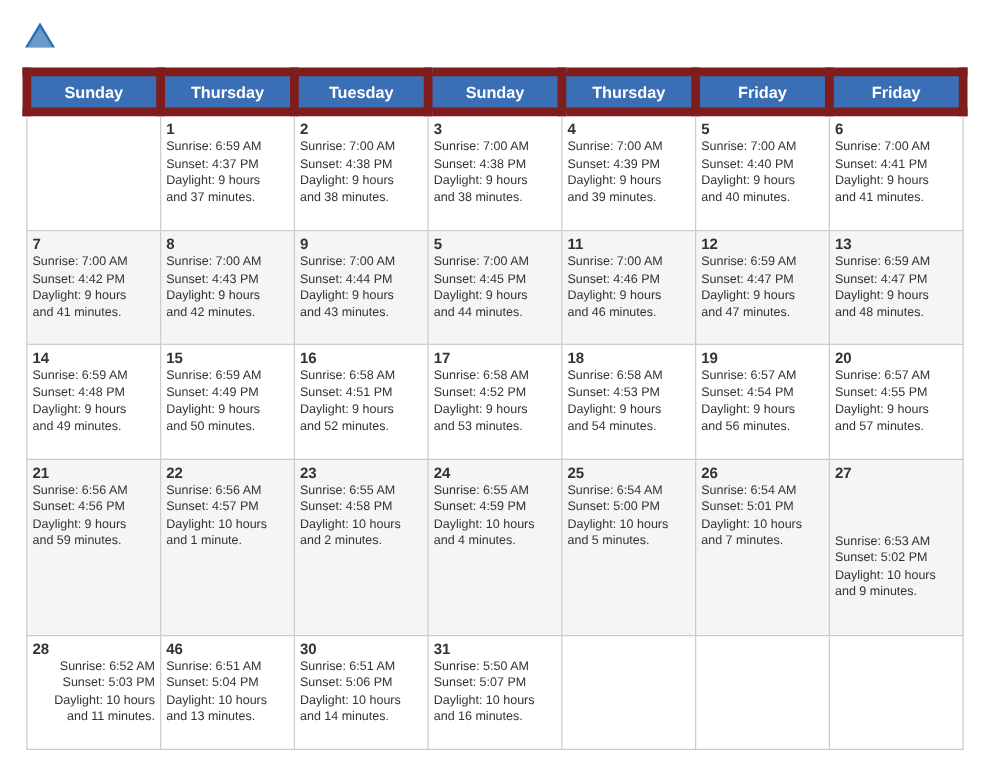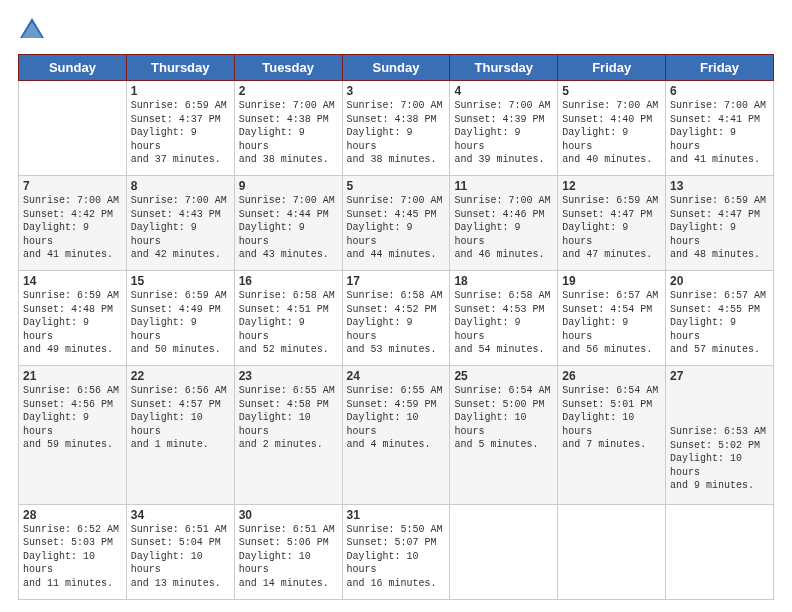--- a/index.html
+++ b/index.html
@@ -65,21 +65,21 @@
       border-collapse: collapse;
       flex: 1;
     }
     .calendar-table th {
       background-color: #3a6fb5;
       color: #fff;
       text-align: center;
       padding: 5px 3px;
       font-size: 13px;
       font-weight: bold;
-      border: 1px solid #7f1d1d;
+      border: 7px solid #7f1d1d;
     }
     .calendar-table td {
       border: 1px solid #ccc;
       vertical-align: top;
       padding: 3px 4px;
       width: calc(100% / 7);
       font-size: 10.5px;
       color: #333;
       background: #fff;
     }
@@ -89,21 +89,20 @@
     .day-num {
       font-size: 12px;
       font-weight: bold;
       display: block;
       margin-bottom: 1px;
     }
     .day-info {
       font-size: 10px;
       line-height: 1.35;
       color: #333;
-      font-family: Liberation Mono, monospace;
     }
     .empty-cell {
       background: #fff !important;
     }
   </style>
 </head>
 <body>
 
 <div class="page">
   <div class="header">
@@ -330,27 +329,27 @@
             <span class="day-num">27</span>
             <div class="day-info" style="white-space: pre-line; margin-top: 42px;">Sunrise: 6:53 AM
 Sunset: 5:02 PM
 Daylight: 10 hours
 and 9 minutes.</div>
           </td>
         </tr>
         <tr>
           <td>
             <span class="day-num">28</span>
-            <div class="day-info" style="white-space: pre-line;">Sunrise: 6:52 AM
+            <div class="day-info" style="white-space: pre-line; text-align: right;">Sunrise: 6:52 AM
 Sunset: 5:03 PM
 Daylight: 10 hours
 and 11 minutes.</div>
           </td>
           <td>
-            <span class="day-num">34</span>
+            <span class="day-num">46</span>
             <div class="day-info" style="white-space: pre-line;">Sunrise: 6:51 AM
 Sunset: 5:04 PM
 Daylight: 10 hours
 and 13 minutes.</div>
           </td>
           <td>
             <span class="day-num">30</span>
             <div class="day-info" style="white-space: pre-line;">Sunrise: 6:51 AM
 Sunset: 5:06 PM
 Daylight: 10 hours

